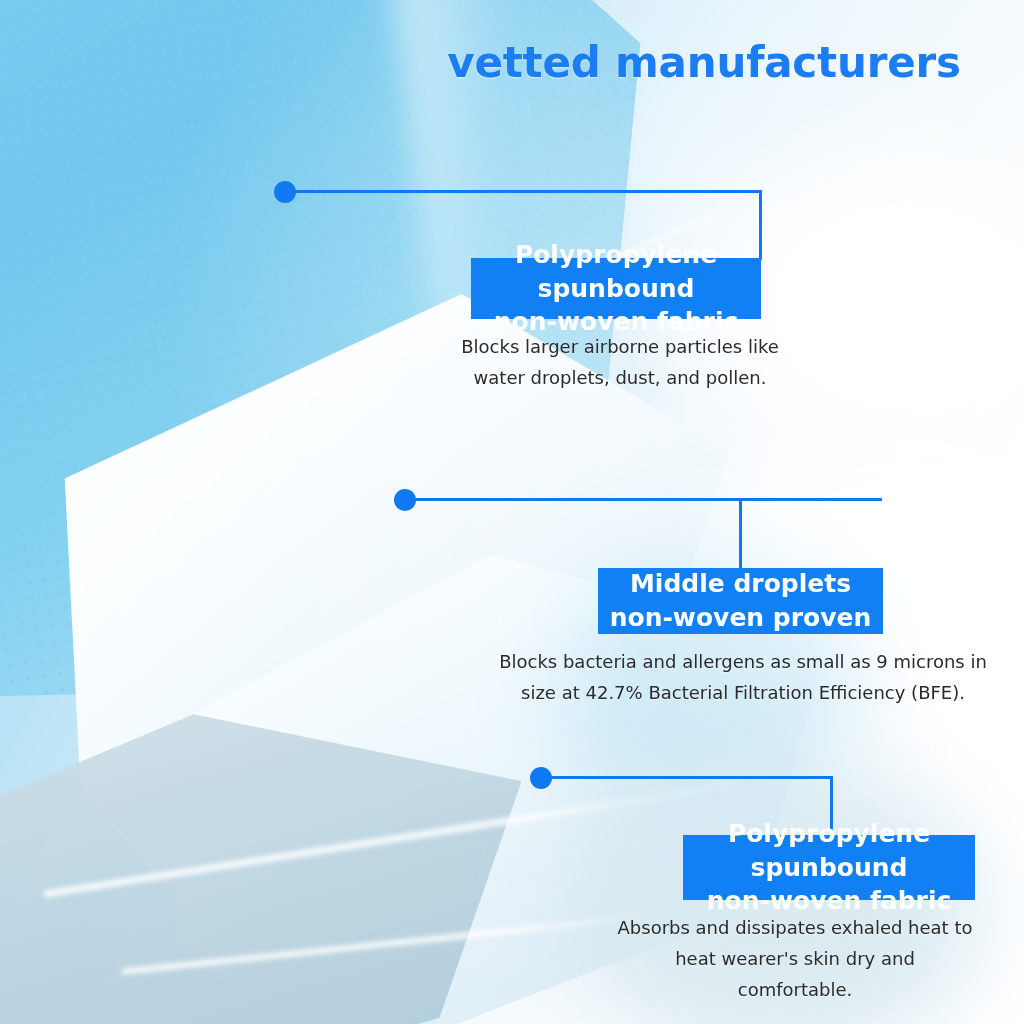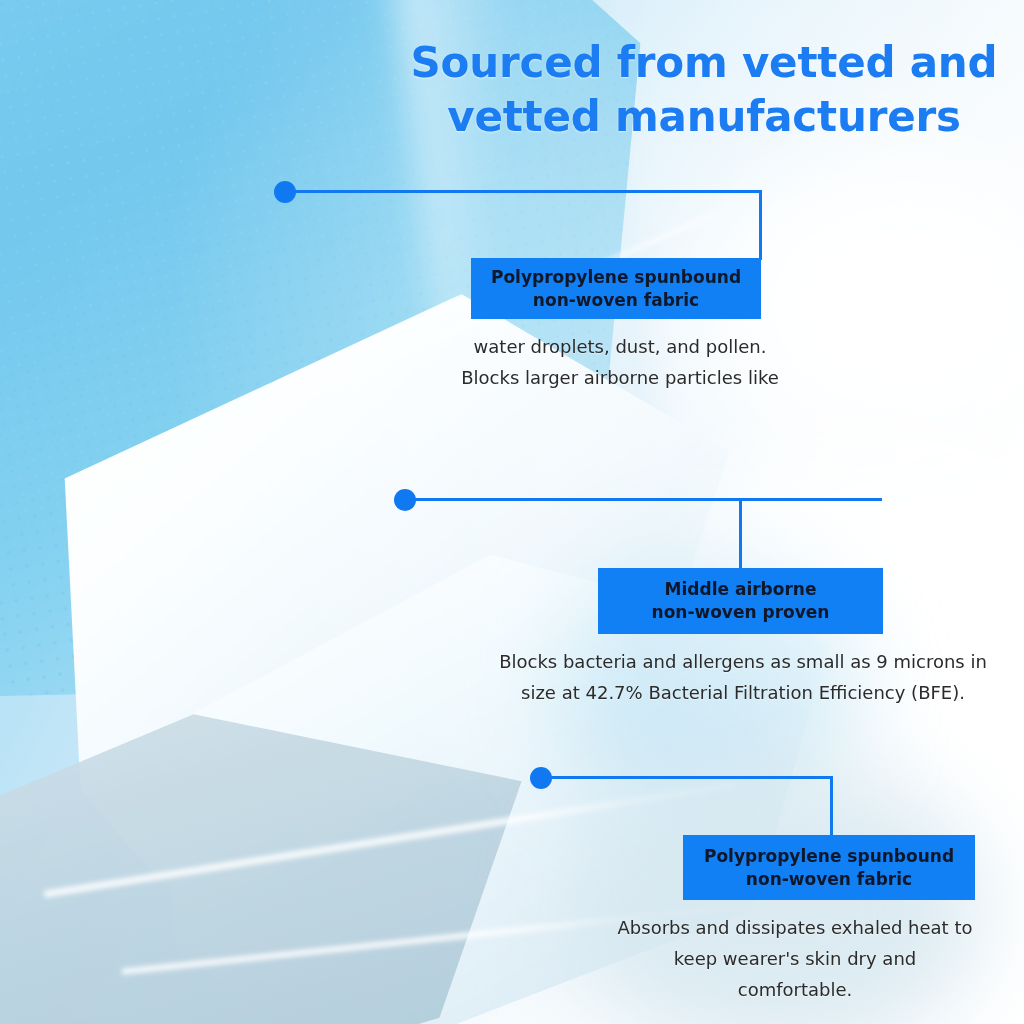--- a/index.html
+++ b/index.html
@@ -87,22 +87,22 @@
     position:absolute;left:404px;top:36px;width:600px;
     text-align:center;color:#1c7cf2;
     font-weight:bold;font-size:42px;line-height:1.28;
     letter-spacing:-.2px;
     text-shadow:0 1px 2px rgba(255,255,255,.55);
   }
   .title .l{display:block;}
 
   
   .label-box{
-    position:absolute;background:#1180f4;color:#0f172a;
-    font-weight:bold;font-size:17px;line-height:1.35;
+    position:absolute;background:#1180f4;color:#ffffff;
+    font-weight:bold;font-size:25px;line-height:1.35;
     display:flex;align-items:center;justify-content:center;text-align:center;
     box-sizing:border-box;padding:8px 10px;
   }
   .label-box .lb{display:block;}
   .desc{
     position:absolute;color:#2b2b2b;
     font-size:18px;line-height:1.72;text-align:center;
     text-shadow:0 1px 1px rgba(255,255,255,.5);
   }
   .desc .d{display:block;}
@@ -127,62 +127,61 @@
   <div class="edge edge-a"></div>
   <div class="edge edge-b"></div>
   <div class="edge edge-c"></div>
   <div class="blob blob-3"></div>
   <div class="blob blob-1"></div>
   <div class="blob blob-4"></div>
   <div class="blob blob-2"></div>
   <div class="vignette"></div>
 
   <div class="title">
-    <span class="l">Sourced from vetted and</span>
     <span class="l">vetted manufacturers</span>
   </div>
 
   <div class="dot" style="left:274px;top:181px;"></div>
   <div class="hline" style="left:294px;top:190px;width:468px;"></div>
   <div class="vline" style="left:759px;top:190px;height:70px;"></div>
 
   <div class="label-box" style="left:471px;top:258px;width:290px;height:61px;">
     <span>
       <span class="lb">Polypropylene spunbound</span>
       <span class="lb">non-woven fabric</span>
     </span>
   </div>
   <div class="desc" style="left:440px;top:332px;width:360px;">
+    <span class="d">Blocks larger airborne particles like</span>
     <span class="d">water droplets, dust, and pollen.</span>
-    <span class="d">Blocks larger airborne particles like</span>
   </div>
 
   <div class="dot" style="left:394px;top:489px;"></div>
   <div class="hline" style="left:414px;top:498px;width:468px;"></div>
   <div class="vline" style="left:739px;top:498px;height:72px;"></div>
 
   <div class="label-box" style="left:598px;top:568px;width:285px;height:66px;">
     <span>
-      <span class="lb">Middle airborne</span>
+      <span class="lb">Middle droplets</span>
       <span class="lb">non-woven proven</span>
     </span>
   </div>
   <div class="desc" style="left:495px;top:647px;width:496px;">
     <span class="d">Blocks bacteria and allergens as small as 9 microns in</span>
     <span class="d">size at 42.7% Bacterial Filtration Efficiency (BFE).</span>
   </div>
 
   <div class="dot" style="left:530px;top:767px;"></div>
   <div class="hline" style="left:550px;top:776px;width:283px;"></div>
   <div class="vline" style="left:830px;top:776px;height:60px;"></div>
 
   <div class="label-box" style="left:683px;top:835px;width:292px;height:65px;">
     <span>
       <span class="lb">Polypropylene spunbound</span>
       <span class="lb">non-woven fabric</span>
     </span>
   </div>
   <div class="desc" style="left:616px;top:913px;width:358px;">
     <span class="d">Absorbs and dissipates exhaled heat to</span>
-    <span class="d">keep wearer's skin dry and comfortable.</span>
+    <span class="d">heat wearer's skin dry and comfortable.</span>
   </div>
 
 </div>
 
 </body></html>

